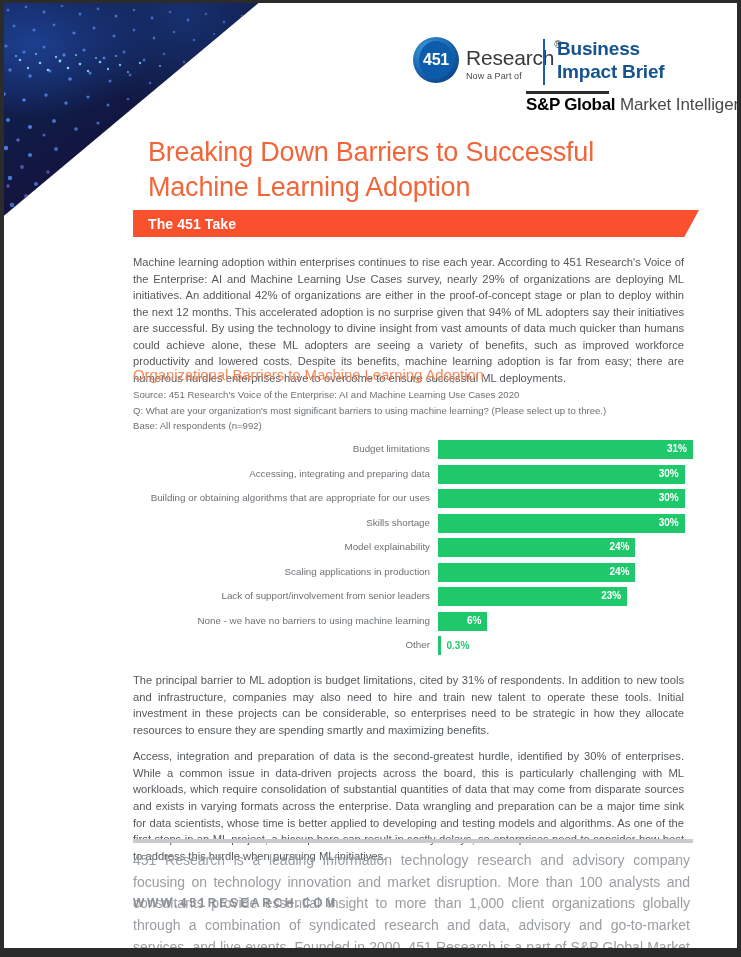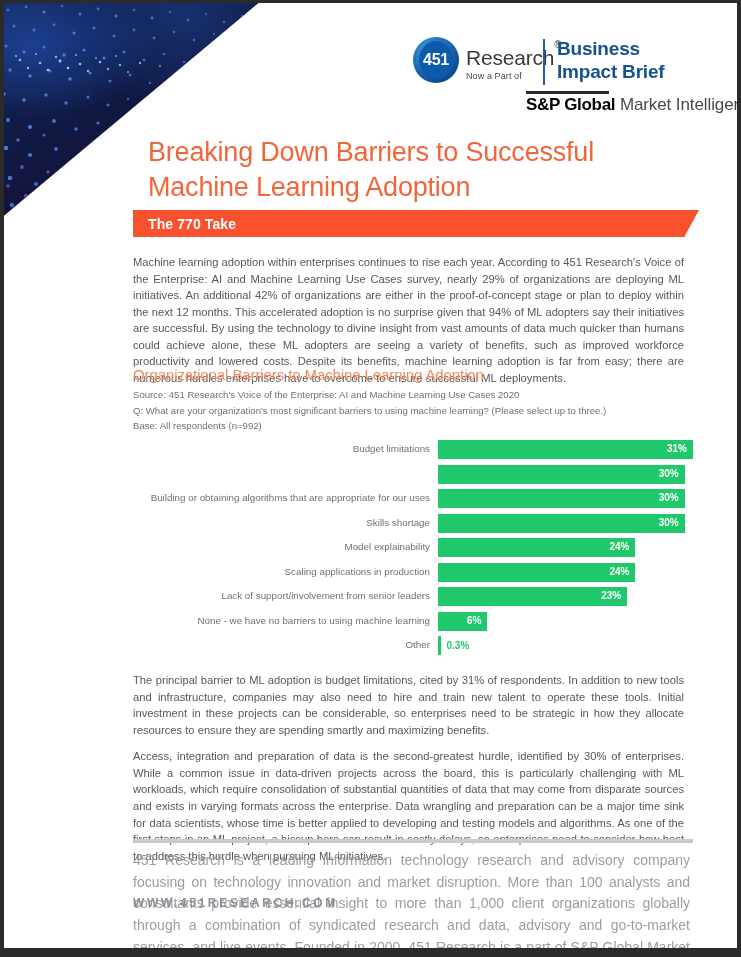--- a/index.html
+++ b/index.html
@@ -439,21 +439,21 @@
         <span class="sp">S&amp;P Global</span><span class="mi"> Market Intelligence</span>
       </div>
     </div>
 
     <div class="doc-title">
       <div>Breaking Down Barriers to Successful</div>
       <div>Machine Learning Adoption</div>
     </div>
 
     <div class="take-banner">
-      <div class="label">The 770 Take</div>
+      <div class="label">The 451 Take</div>
     </div>
 
     <div class="body-block" id="intro-block">
       <p>Machine learning adoption within enterprises continues to rise each year. According to 451 Research's Voice of the Enterprise: AI and Machine Learning Use Cases survey, nearly 29% of organizations are deploying ML initiatives. An additional 42% of organizations are either in the proof-of-concept stage or plan to deploy within the next 12 months. This accelerated adoption is no surprise given that 94% of ML adopters say their initiatives are successful. By using the technology to divine insight from vast amounts of data much quicker than humans could achieve alone, these ML adopters are seeing a variety of benefits, such as improved workforce productivity and lowered costs. Despite its benefits, machine learning adoption is far from easy; there are numerous hurdles enterprises have to overcome to ensure successful ML deployments.</p>
     </div>
 
     <div class="chart-title">Organizational Barriers to Machine Learning Adoption</div>
     <div class="chart-meta">
       <div>Source: 451 Research's Voice of the Enterprise: AI and Machine Learning Use Cases 2020</div>
       <div>Q: What are your organization's most significant barriers to using machine learning? (Please select up to three.)</div>
@@ -462,20 +462,21 @@
 
     <div class="chart" id="barchart">
         <div class="chart-row">
           <div class="cat">Budget limitations</div>
           <div class="bar-area">
             <div class="bar" style="width: 255px; background: rgb(31, 201, 107);"></div>
             <div class="val-in" style="left: 227px; width: 22px; text-align: right;">31%</div>
           </div>
         </div>
         <div class="chart-row">
+          <div class="cat">Accessing, integrating and preparing data</div>
           <div class="bar-area">
             <div class="bar" style="width: 246.774px; background: rgb(31, 201, 107);"></div>
             <div class="val-in" style="left: 218.774px; width: 22px; text-align: right;">30%</div>
           </div>
         </div>
         <div class="chart-row">
           <div class="cat">Building or obtaining algorithms that are appropriate for our uses</div>
           <div class="bar-area">
             <div class="bar" style="width: 246.774px; background: rgb(31, 201, 107);"></div>
             <div class="val-in" style="left: 218.774px; width: 22px; text-align: right;">30%</div>

